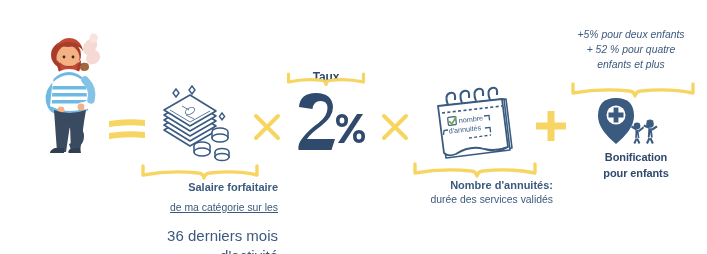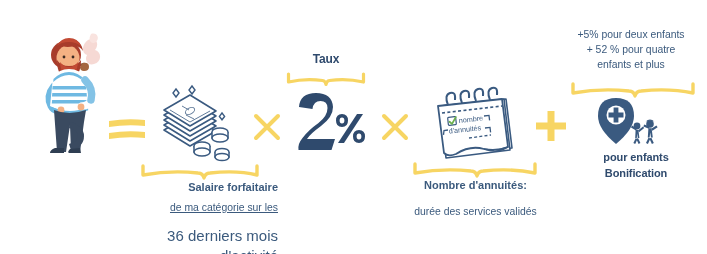--- a/index.html
+++ b/index.html
@@ -33,28 +33,28 @@
     left:0px; top:148px; width:140px;
     font-size:15.5px; font-weight:bold; color:#2f4a6d;
     text-align:center; letter-spacing:-0.2px;
   }
 
   #cap-salaire{ left:123px; top:180px; width:155px; font-size:10.6px;text-align:right;}
   #cap-salaire .t1{font-weight:bold;font-size:11px;display:block;}
   #cap-salaire .t2{display:block;font-size:10.4px;color:#3b5a7d;margin-top:6px;text-decoration:underline;}
   #cap-salaire .t3{display:block;font-size:15px;color:#3b5a7d;margin-top:11px;}
 
-  #lab-taux{left:281px;top:52px;width:90px;font-size:12px;font-weight:bold;text-align:center;}
-
-  #cap-annuites{left:398px;top:178px;width:155px;font-size:10.6px;}
+  #lab-taux{left:281px;top:70px;width:90px;font-size:12px;font-weight:bold;text-align:center;}
+
+  #cap-annuites{left:398px;top:178px;width:155px;font-size:10.6px;text-align:right;}
   #cap-annuites .t1{font-weight:bold;font-size:11px;display:block;}
-  #cap-annuites .t2{display:block;font-size:10.4px;color:#3b5a7d;margin-top:12px;}
+  #cap-annuites .t2{display:block;font-size:10.4px;color:#3b5a7d;margin-top:0;}
 
   #bonus-list{left:556px;top:28px;width:150px;font-size:10.4px;color:#3b5a7d;text-align:center;line-height:1.42;}
-  #bonus-list span{display:block;white-space:nowrap;}
+  #bonus-list span{display:block;white-space:nowrap;font-style:italic;}
 
   #cap-bonif{left:583px;top:150px;width:106px;font-size:11px;font-weight:bold;text-align:center;line-height:1.45;}
   #cap-bonif span{display:block;}
 
   
   #pct{
     left:290px;top:90px;width:80px;height:60px;
     text-align:center;
   }
   svg{display:block;overflow:visible;}
@@ -287,17 +287,17 @@
         <path d="M56.4 32.2 l3.2 0 l1.2 9.2 l-1.8 0 l-0.8 -5 l-0.6 5 l-1.8 0 Z"></path>
         <path d="M56.8 32.8 l-5.4 -2.4 l0.8 -2 l5.4 2.2 Z"></path>
         <path d="M59.2 32.8 l5.2 -3.4 l1.2 1.8 l-5.2 3.6 Z"></path>
         <path d="M56.6 41.4 l-2.6 5.6 l1.9 1 l2.4 -5.2 Z"></path>
         <path d="M59.2 41.4 l2.6 5.6 l-1.9 1 l-2.4 -5.2 Z"></path>
       </g>
     </svg>
   </div>
 
   <div class="abs lbl-strong" id="cap-bonif">
+    <span>Bonification</span>
     <span>pour enfants</span>
-    <span>Bonification</span>
   </div>
 
 </div>
 
 </body></html>

